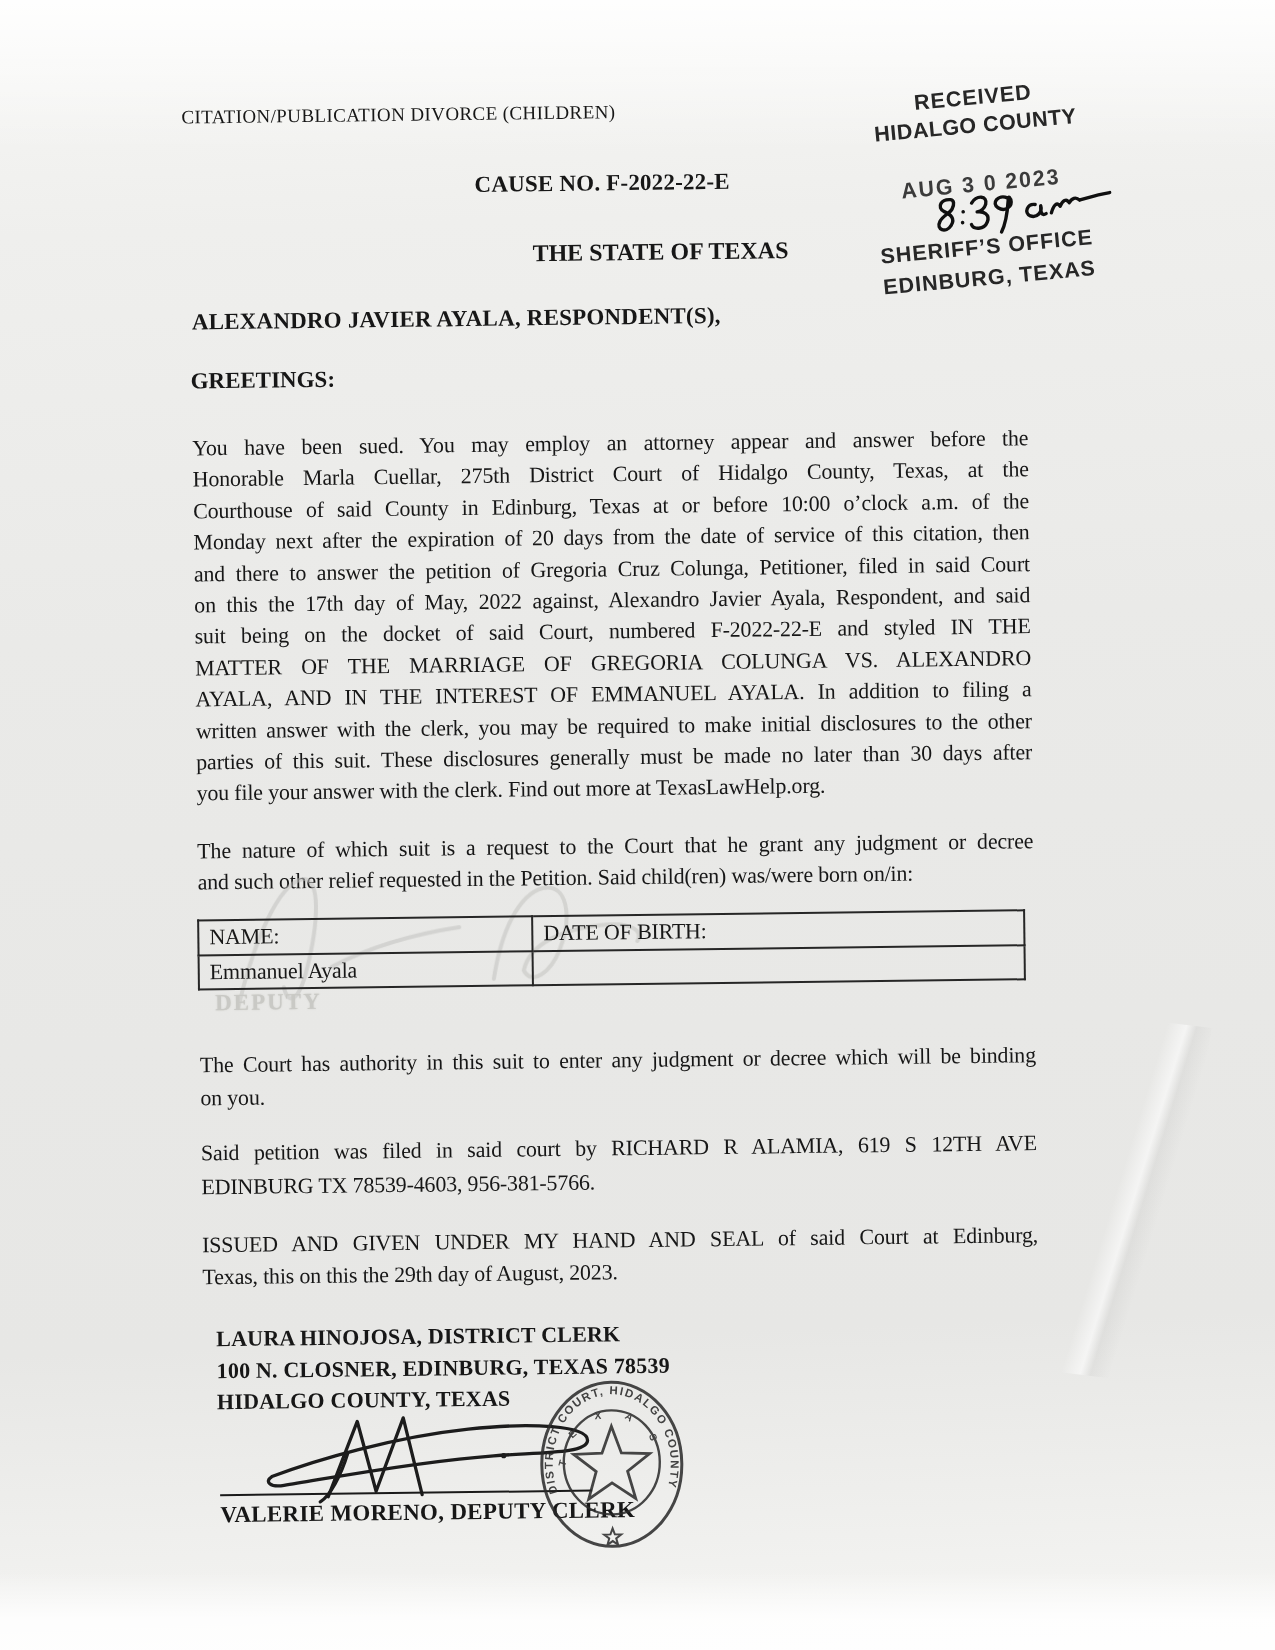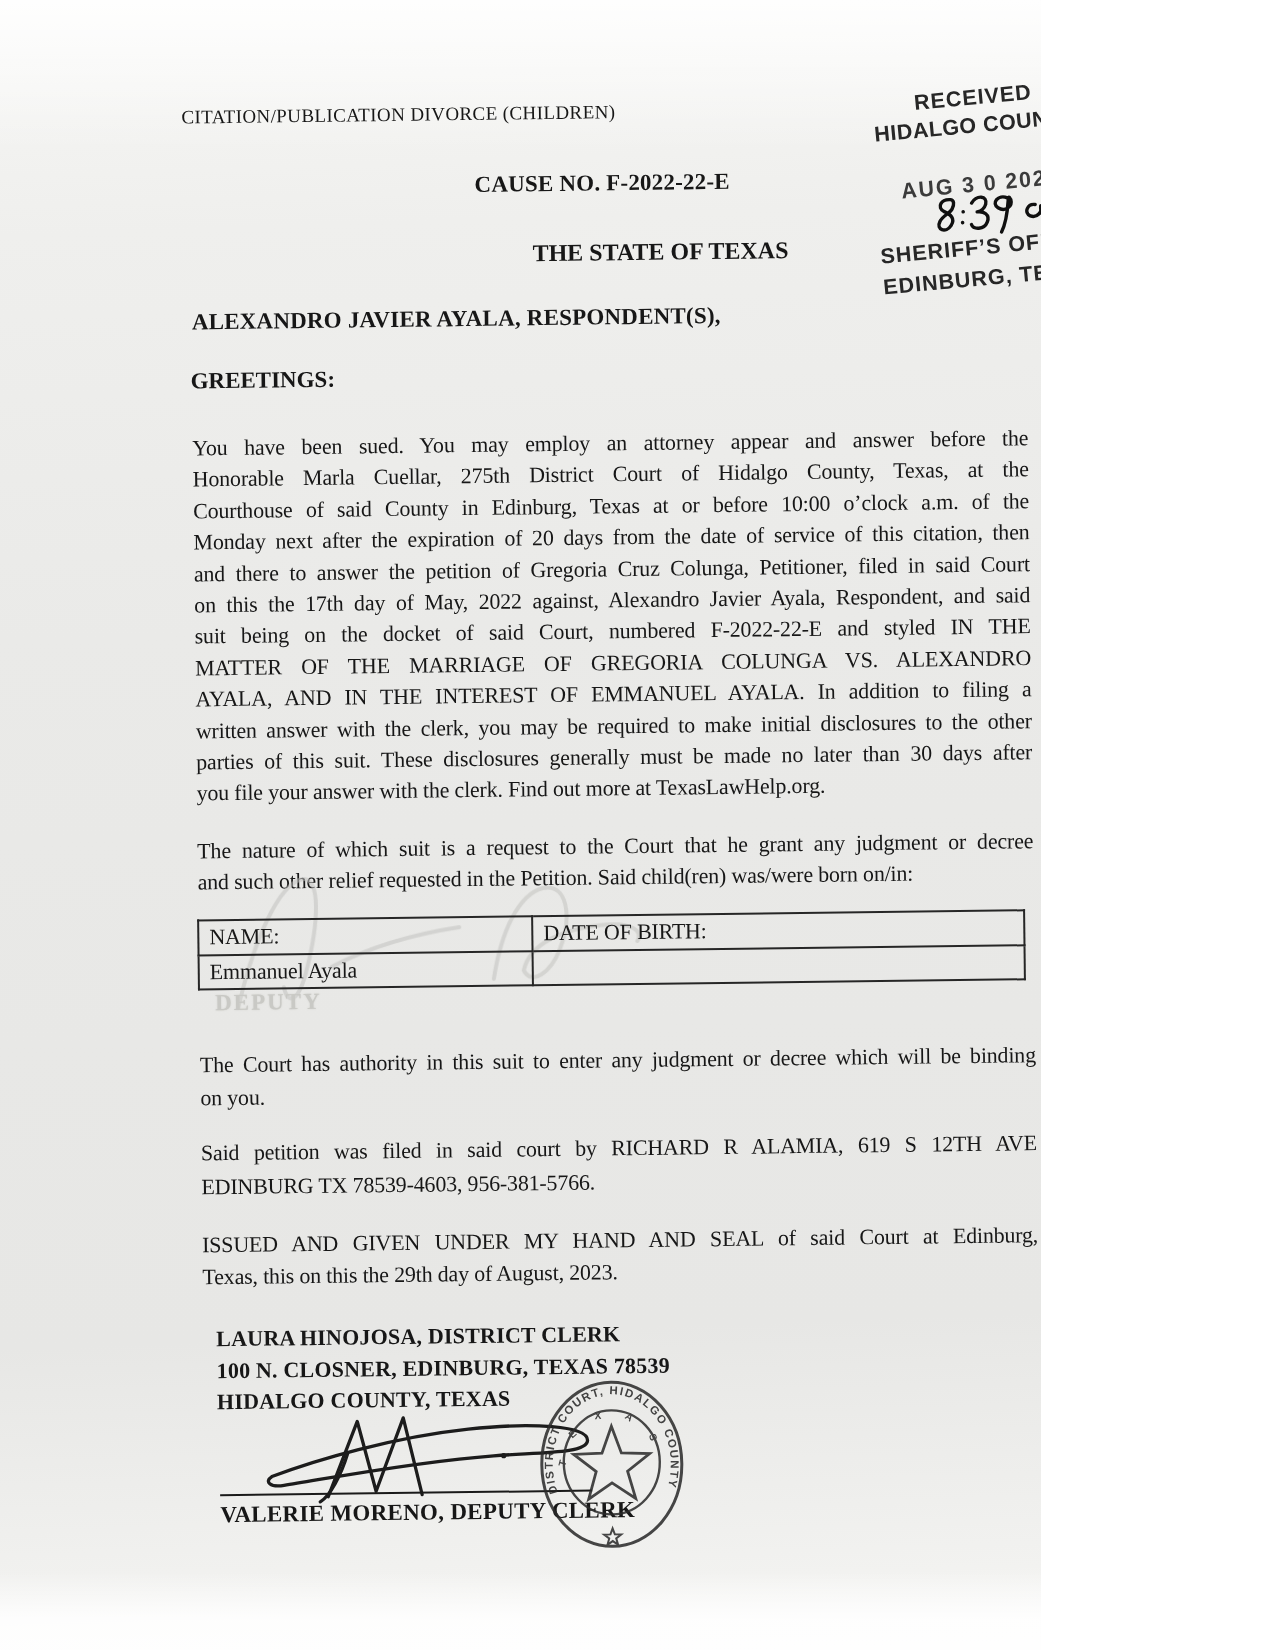--- a/index.html
+++ b/index.html
@@ -1,17 +1,17 @@
 <!DOCTYPE html>
 <html><head>
 <meta charset="utf-8">
 <style>
   html,body{margin:0;padding:0;background:#ffffff;}
   .page{
-    position:relative;width:1041px;height:1650px;overflow:hidden;
+    position:relative;width:1275px;height:1650px;overflow:hidden;
     background:
       linear-gradient(178deg,#f7f7f5 0%,#efefed 14%,#eaeae8 38%,#e8e8e6 62%,#e7e7e5 80%,#f2f2f0 95%,#fafaf9 100%);
     font-family:"Liberation Serif", serif;color:#171717;
   }
   .bright-top{position:absolute;left:0;top:0;width:1275px;height:150px;
     background:linear-gradient(180deg,rgba(255,255,255,.9),rgba(255,255,255,0));}
   .bright-bottom{position:absolute;left:0;top:1572px;width:1275px;height:78px;
     background:linear-gradient(180deg,rgba(255,255,255,0),rgba(255,255,255,.85) 60%);}
   .crease{position:absolute;left:1080px;top:1020px;width:110px;height:360px;transform:rotate(7deg);
     background:linear-gradient(100deg,transparent 38%,rgba(255,255,255,.55) 49%,rgba(60,60,60,.05) 55%,transparent 66%);}

